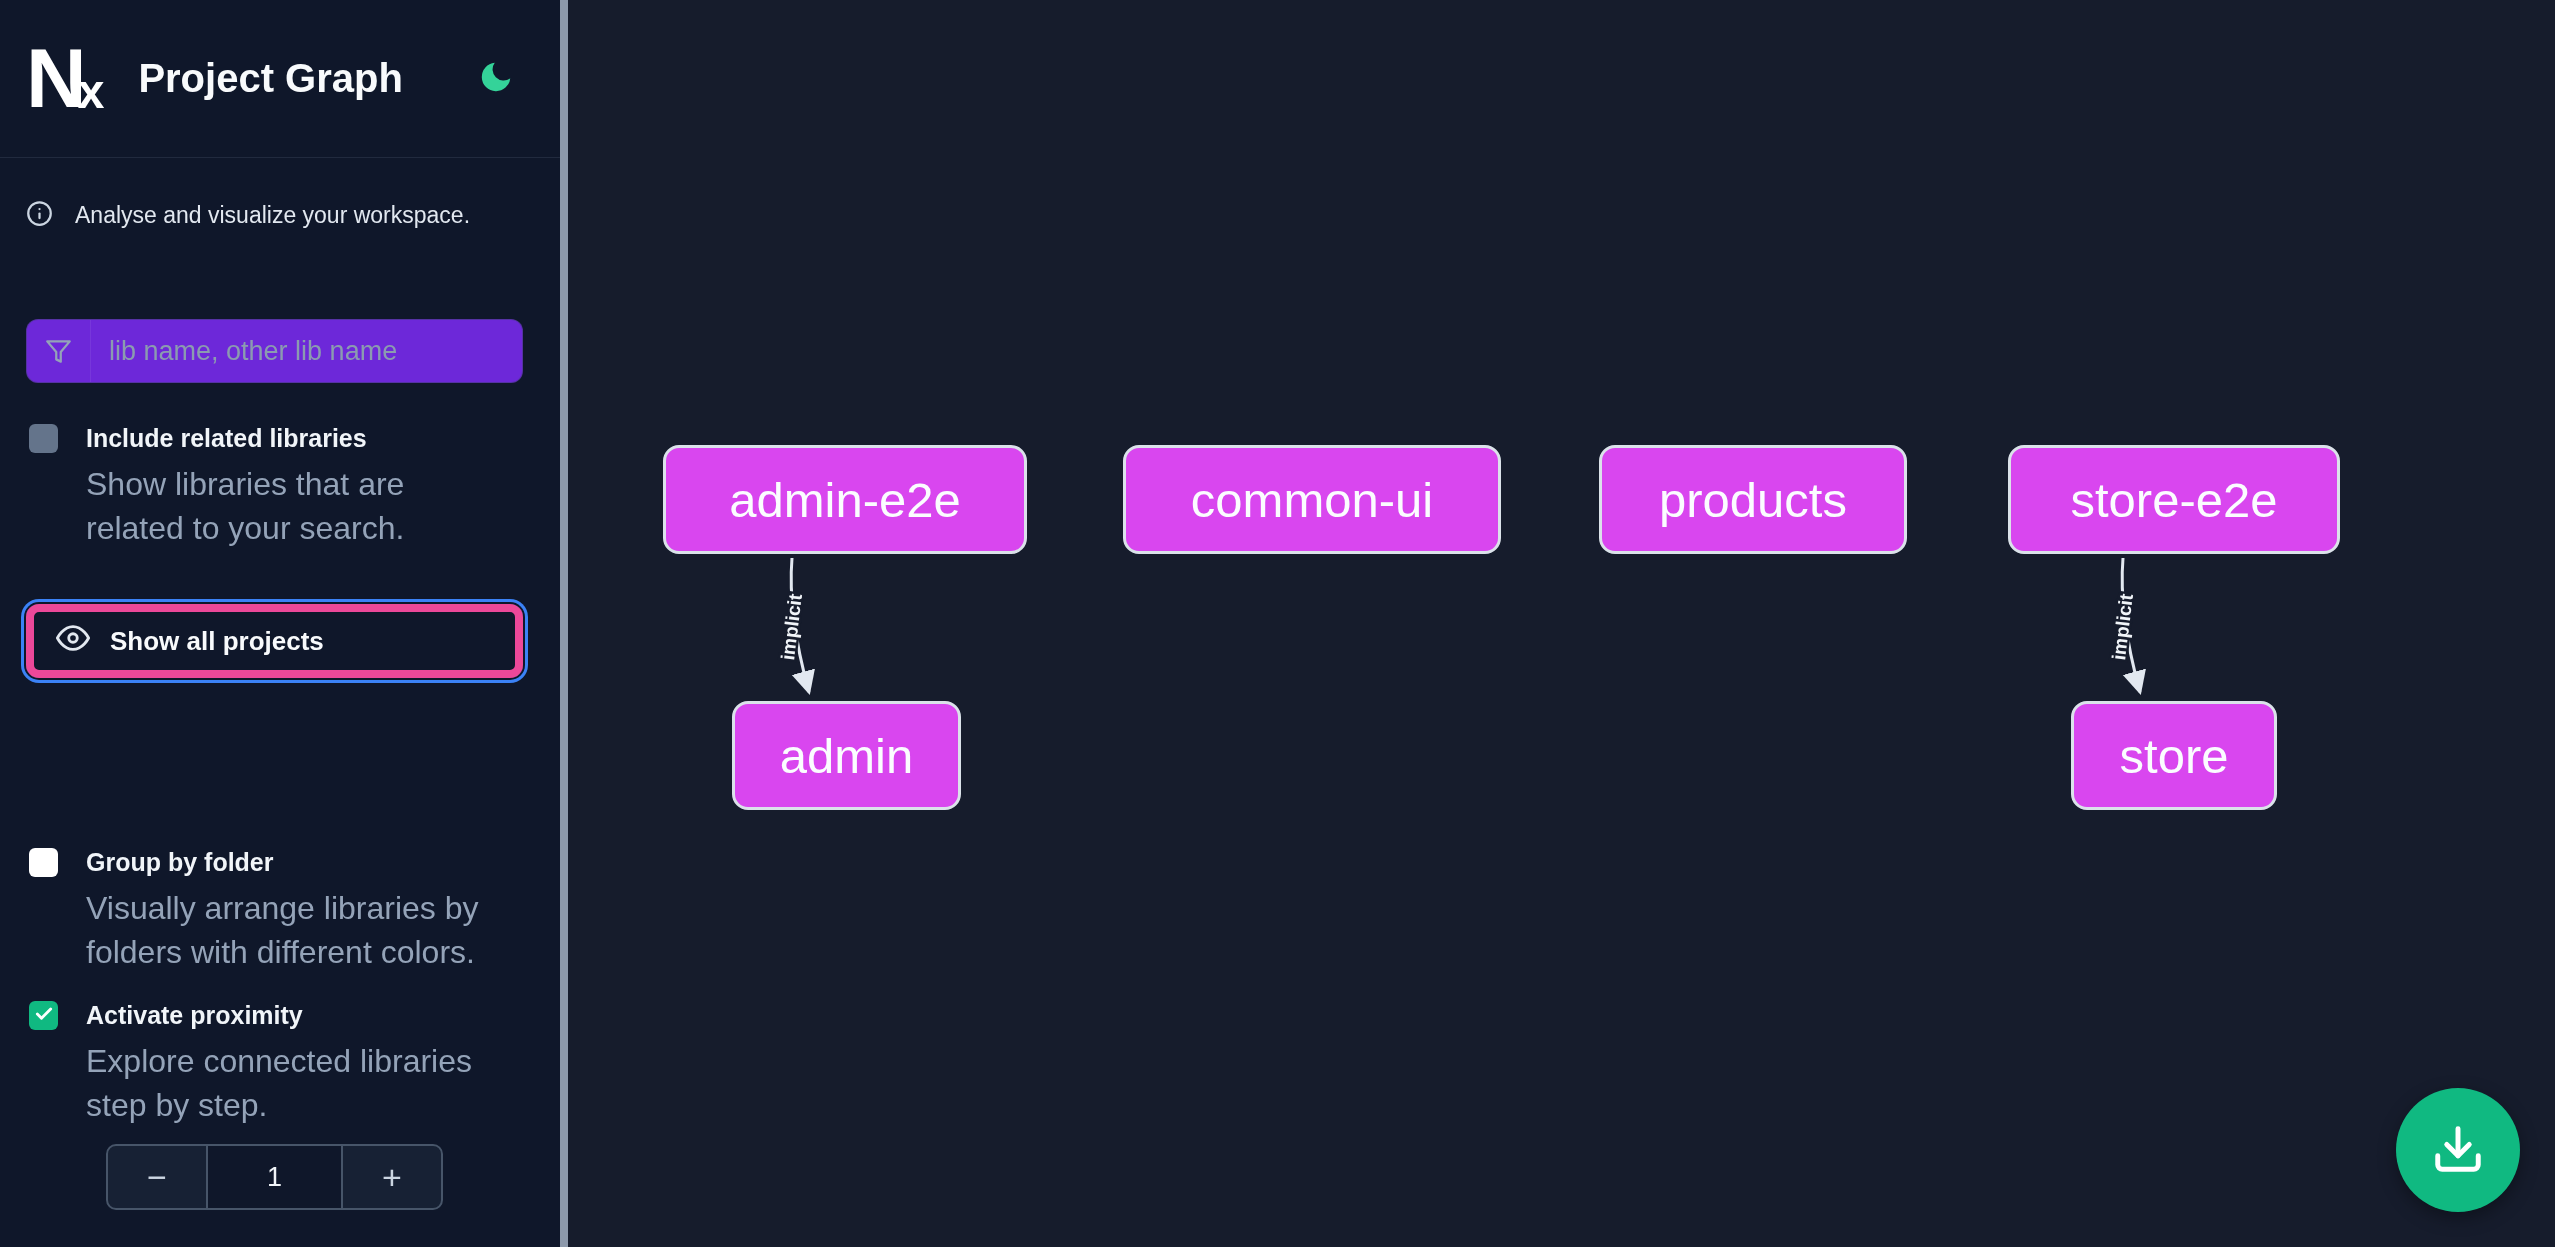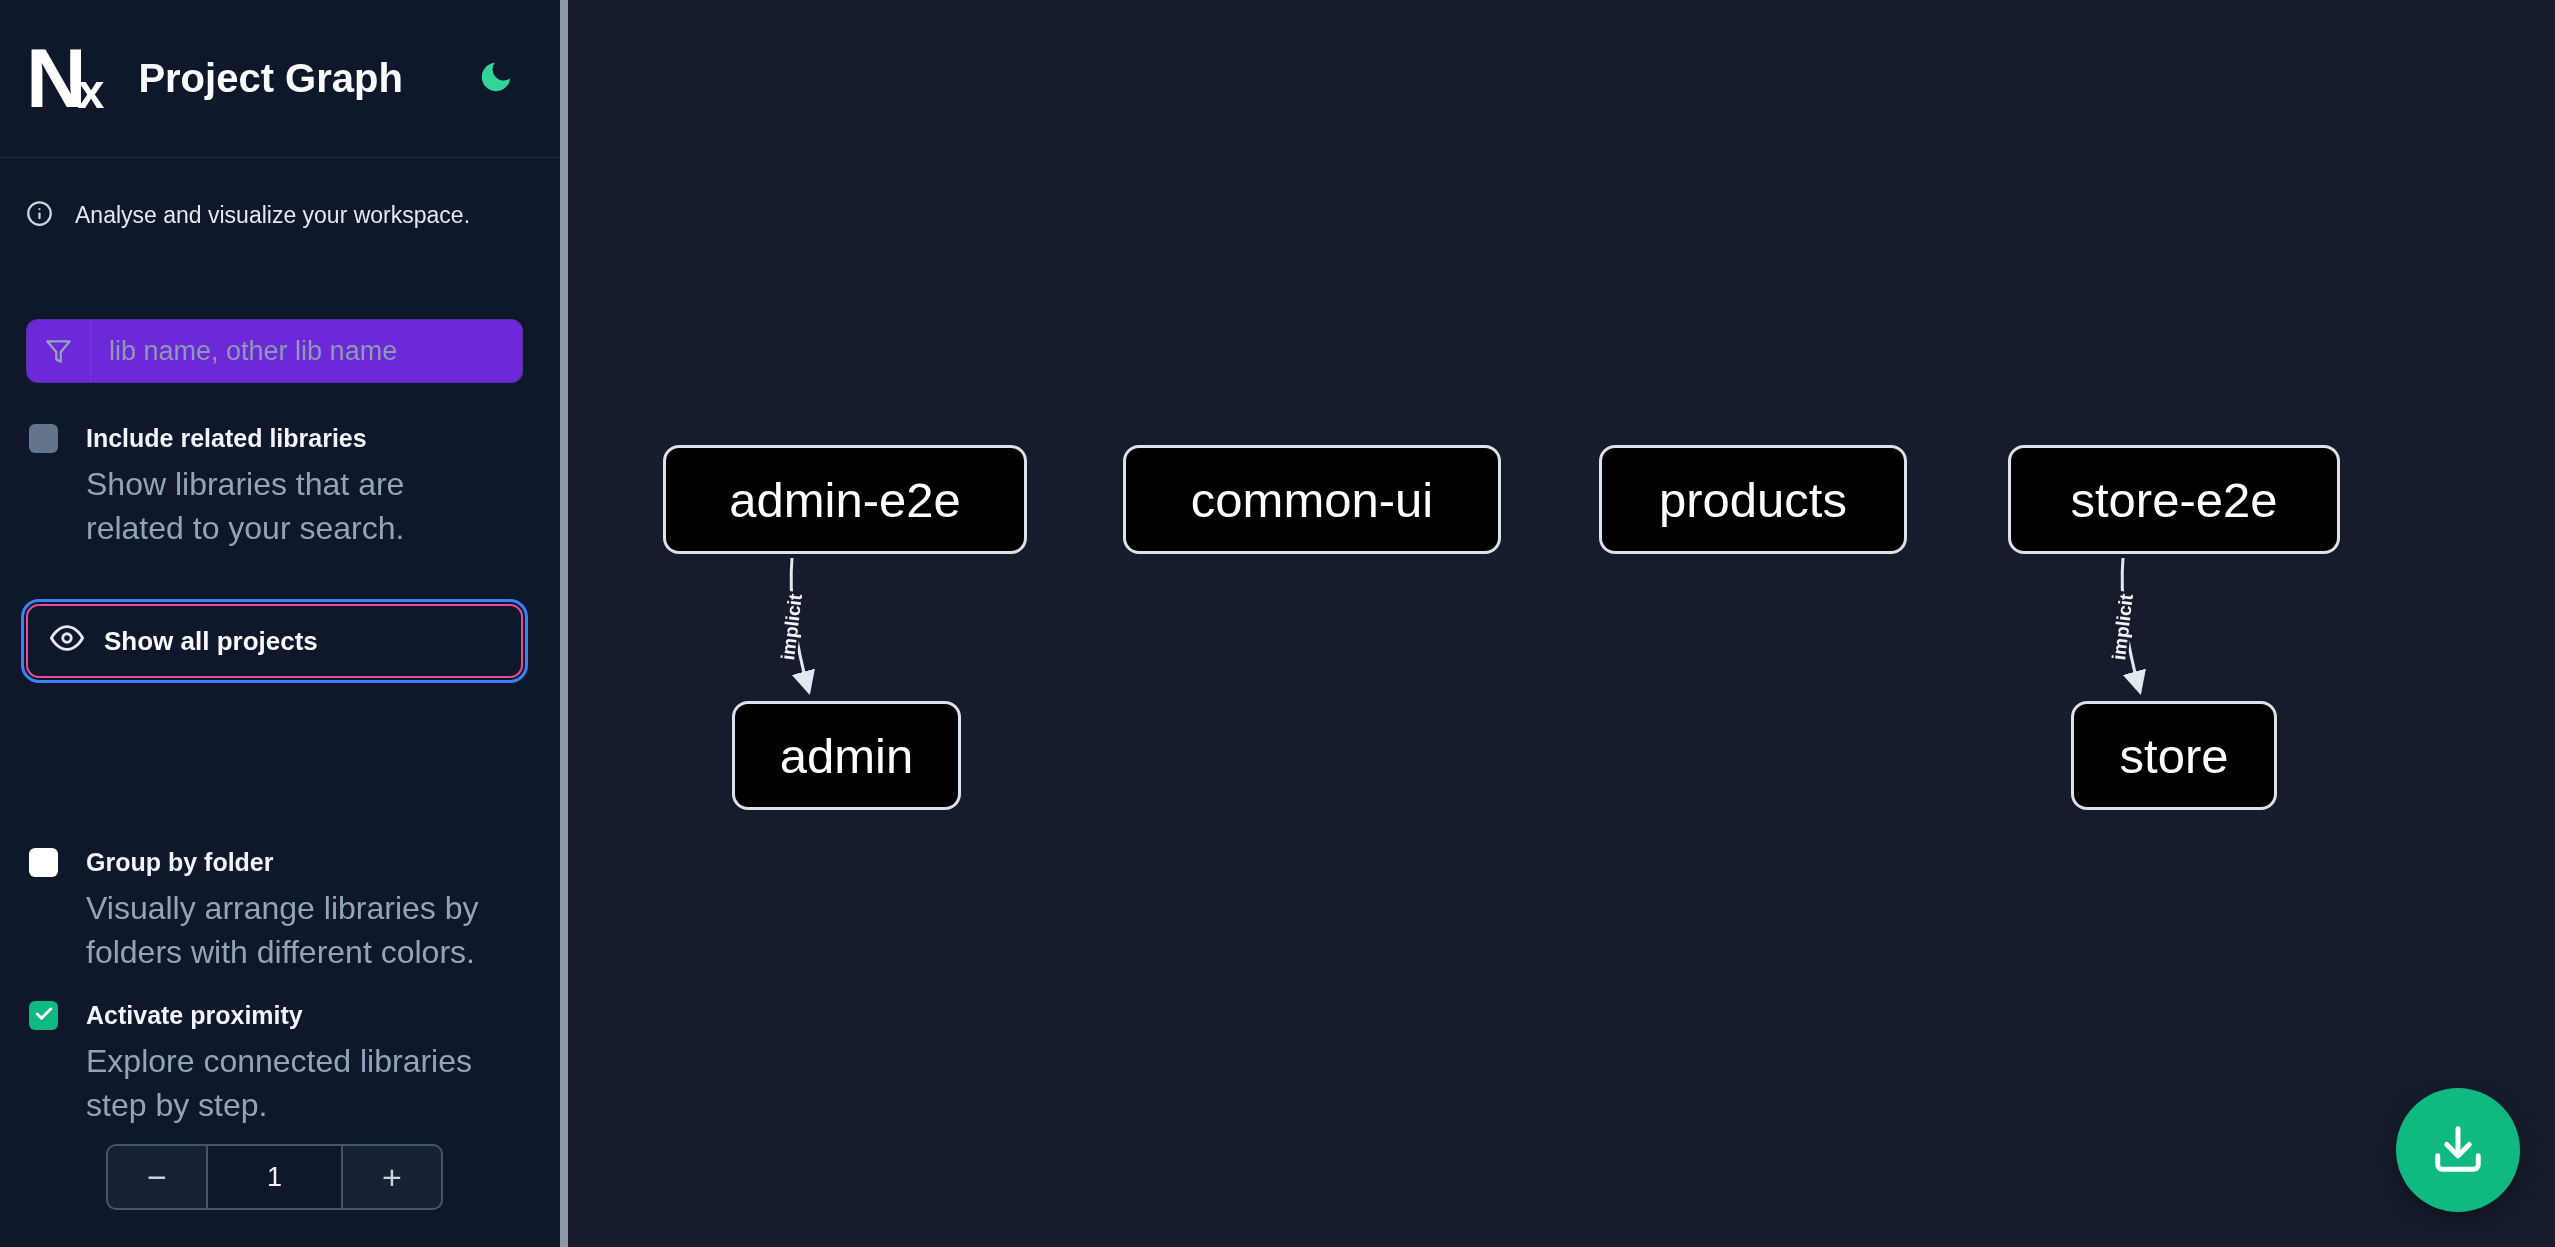--- a/index.html
+++ b/index.html
@@ -47,41 +47,41 @@
   .cb-unchecked { background:#ffffff; }
   .cb-checked   { background:#10b981; }
   .opt-label { font-size:25px; font-weight:600; color:#f1f5f9; }
   .opt-desc  { margin-left:57px; margin-top:10px; font-size:32px; color:#94a3b8;
                line-height:1.37; max-width:410px; }
 
   .btn { position:absolute; left:26px; width:497px; height:74px; border-radius:13px;
          display:flex; align-items:center; gap:20px; padding-left:22px;
          background:transparent; cursor:pointer;
          font-family:"Liberation Sans", sans-serif; }
-  .btn-show { top:604px; border:2px solid #ec4899;
+  .btn-show { top:604px; border:8px solid #ec4899;
               box-shadow:0 0 0 2px #0f172a, 0 0 0 5px #3b82f6;
               font-size:26px; font-weight:600; color:#f8fafc; }
   .btn-hide { top:705px; border:2px solid #475569;
               font-size:26px; font-weight:500; color:#e2e8f0; }
 
   .stepper { position:absolute; top:1144px; left:106px; width:337px; height:66px;
              display:flex; border:2px solid #475569; border-radius:10px; overflow:hidden; }
   .step-btn { width:98px; display:flex; align-items:center; justify-content:center;
               background:rgba(148,163,184,0.07); border:none; color:#cbd5e1;
               font-size:34px; cursor:pointer; font-family:"Liberation Sans", sans-serif; }
   .step-value { flex:1; display:flex; align-items:center; justify-content:center;
                 color:#f1f5f9; font-size:27px;
                 border-left:2px solid #475569; border-right:2px solid #475569; }
 
   
   .canvas { position:absolute; left:568px; top:0; width:1987px; height:1247px;
             background:#161c2c; }
   .edges { position:absolute; left:0; top:0; width:1987px; height:1247px;
            pointer-events:none; }
-  .node { position:absolute; height:109px; background:#000000;
+  .node { position:absolute; height:109px; background:#d946ef;
           border:3px solid #dbe2ea; border-radius:16px; color:#fbfdff;
           display:flex; align-items:center; justify-content:center;
           font-size:49px; cursor:pointer; }
   .n-admin-e2e { left:95px;   top:445px; width:364px; }
   .n-common-ui { left:555px;  top:445px; width:378px; }
   .n-products  { left:1031px; top:445px; width:308px; }
   .n-store-e2e { left:1440px; top:445px; width:332px; }
   .n-admin     { left:164px;  top:701px; width:229px; }
   .n-store     { left:1503px; top:701px; width:206px; }
 

